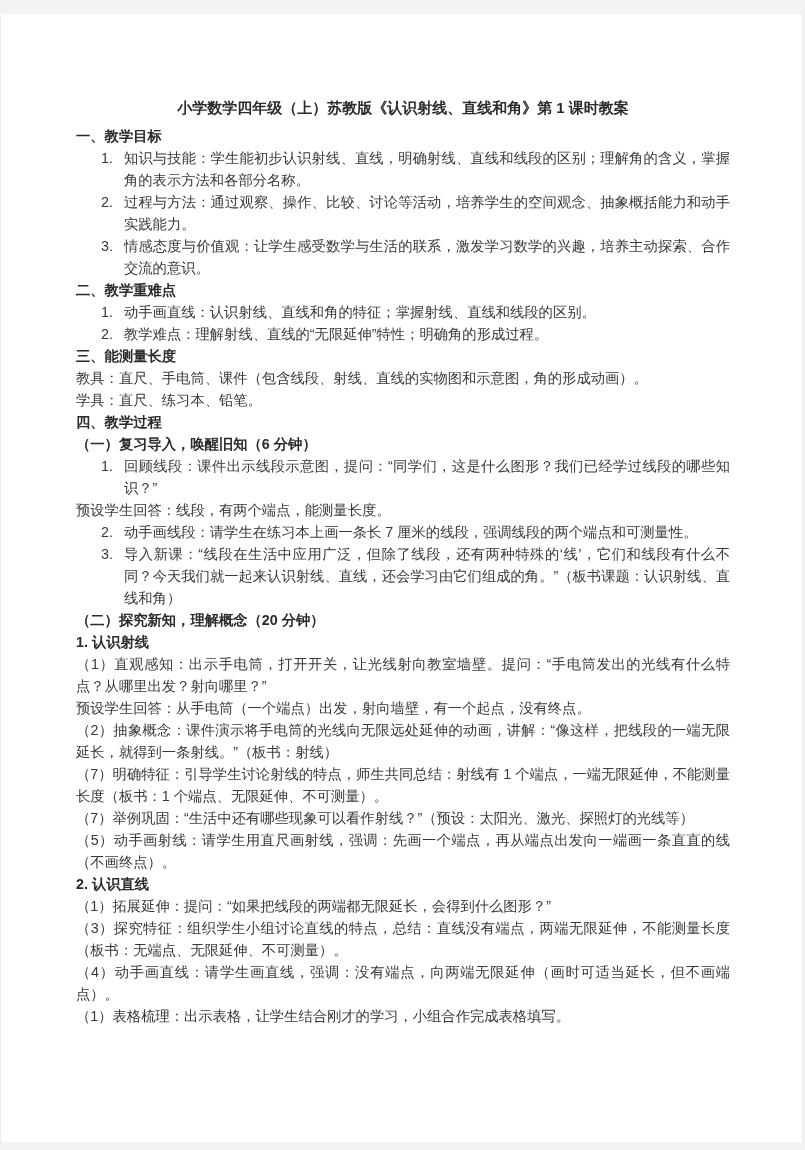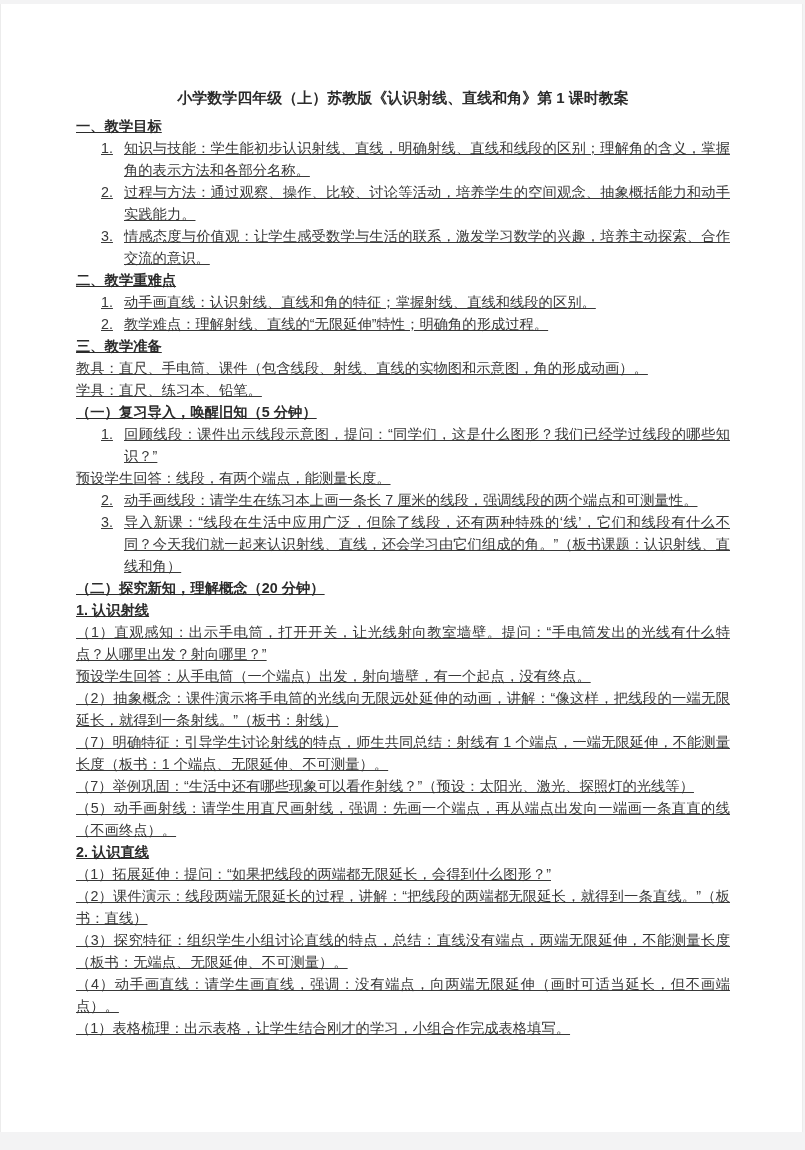--- a/index.html
+++ b/index.html
@@ -12,21 +12,21 @@
     font-family: "Liberation Sans", sans-serif;
   }
   .viewer {
     position: relative;
     width: 805px;
     height: 1150px;
     background: #f3f3f4;
   }
   .paper {
     position: absolute;
-    top: 4px;
+    top: 14px;
     left: 0;
     width: 803px;
     height: 1128px;
     background: #ffffff;
     border-left: 1px solid #ececec;
     border-right: 1px solid #ececec;
     box-sizing: border-box;
   }
   .content {
     padding: 83px 72px 0 75px;
@@ -38,21 +38,20 @@
     text-align: center;
     color: #2b2b2b;
     margin: 0 0 6px 0;
   }
   .blk {
     font-size: 14.3px;
     line-height: 22px;
     color: #383838;
     text-align: justify;
     margin: 0;
-    text-decoration: underline;
   }
   .blk.h1, .blk.h2, .blk.h3 {
     font-weight: bold;
     color: #2b2b2b;
   }
   .blk.li {
     display: flex;
   }
   .blk.li .num {
     flex: 0 0 23px;
@@ -86,24 +85,25 @@
           </div>
           <div class="blk h1">二、教学重难点</div>
           <div class="blk li">
             <span class="num">1.</span>
             <span class="txt">动手画直线：认识射线、直线和角的特征；掌握射线、直线和线段的区别。</span>
           </div>
           <div class="blk li">
             <span class="num">2.</span>
             <span class="txt">教学难点：理解射线、直线的“无限延伸”特性；明确角的形成过程。</span>
           </div>
-          <div class="blk h1">三、教学准备</div>
+          <div class="blk h1">三、能测量长度</div>
           <div class="blk p">教具：直尺、手电筒、课件（包含线段、射线、直线的实物图和示意图，角的形成动画）。</div>
           <div class="blk p">学具：直尺、练习本、铅笔。</div>
-          <div class="blk h2">（一）复习导入，唤醒旧知（5 分钟）</div>
+          <div class="blk h1">四、教学过程</div>
+          <div class="blk h2">（一）复习导入，唤醒旧知（6 分钟）</div>
           <div class="blk li">
             <span class="num">1.</span>
             <span class="txt">回顾线段：课件出示线段示意图，提问：“同学们，这是什么图形？我们已经学过线段的哪些知识？”</span>
           </div>
           <div class="blk p">预设学生回答：线段，有两个端点，能测量长度。</div>
           <div class="blk li">
             <span class="num">2.</span>
             <span class="txt">动手画线段：请学生在练习本上画一条长 7 厘米的线段，强调线段的两个端点和可测量性。</span>
           </div>
           <div class="blk li">
@@ -113,20 +113,19 @@
           <div class="blk h2">（二）探究新知，理解概念（20 分钟）</div>
           <div class="blk h3">1. 认识射线</div>
           <div class="blk p">（1）直观感知：出示手电筒，打开开关，让光线射向教室墙壁。提问：“手电筒发出的光线有什么特点？从哪里出发？射向哪里？”</div>
           <div class="blk p">预设学生回答：从手电筒（一个端点）出发，射向墙壁，有一个起点，没有终点。</div>
           <div class="blk p">（2）抽象概念：课件演示将手电筒的光线向无限远处延伸的动画，讲解：“像这样，把线段的一端无限延长，就得到一条射线。”（板书：射线）</div>
           <div class="blk p">（7）明确特征：引导学生讨论射线的特点，师生共同总结：射线有 1 个端点，一端无限延伸，不能测量长度（板书：1 个端点、无限延伸、不可测量）。</div>
           <div class="blk p">（7）举例巩固：“生活中还有哪些现象可以看作射线？”（预设：太阳光、激光、探照灯的光线等）</div>
           <div class="blk p">（5）动手画射线：请学生用直尺画射线，强调：先画一个端点，再从端点出发向一端画一条直直的线（不画终点）。</div>
           <div class="blk h3">2. 认识直线</div>
           <div class="blk p">（1）拓展延伸：提问：“如果把线段的两端都无限延长，会得到什么图形？”</div>
-          <div class="blk p">（2）课件演示：线段两端无限延长的过程，讲解：“把线段的两端都无限延长，就得到一条直线。”（板书：直线）</div>
           <div class="blk p">（3）探究特征：组织学生小组讨论直线的特点，总结：直线没有端点，两端无限延伸，不能测量长度（板书：无端点、无限延伸、不可测量）。</div>
           <div class="blk p">（4）动手画直线：请学生画直线，强调：没有端点，向两端无限延伸（画时可适当延长，但不画端点）。</div>
           <div class="blk p">（1）表格梳理：出示表格，让学生结合刚才的学习，小组合作完成表格填写。</div>
         </div>
     </div>
   </div>
 </div>
 
 </body></html>

